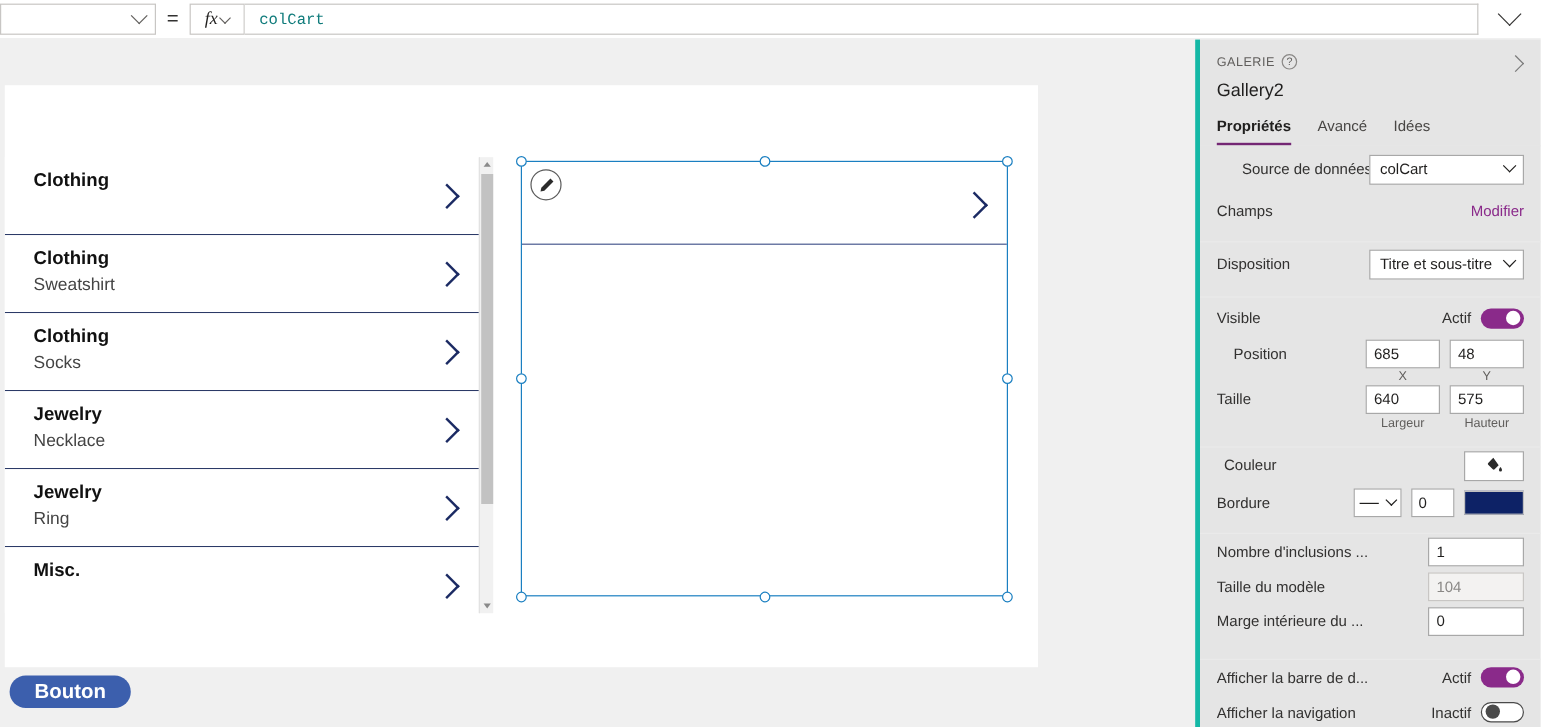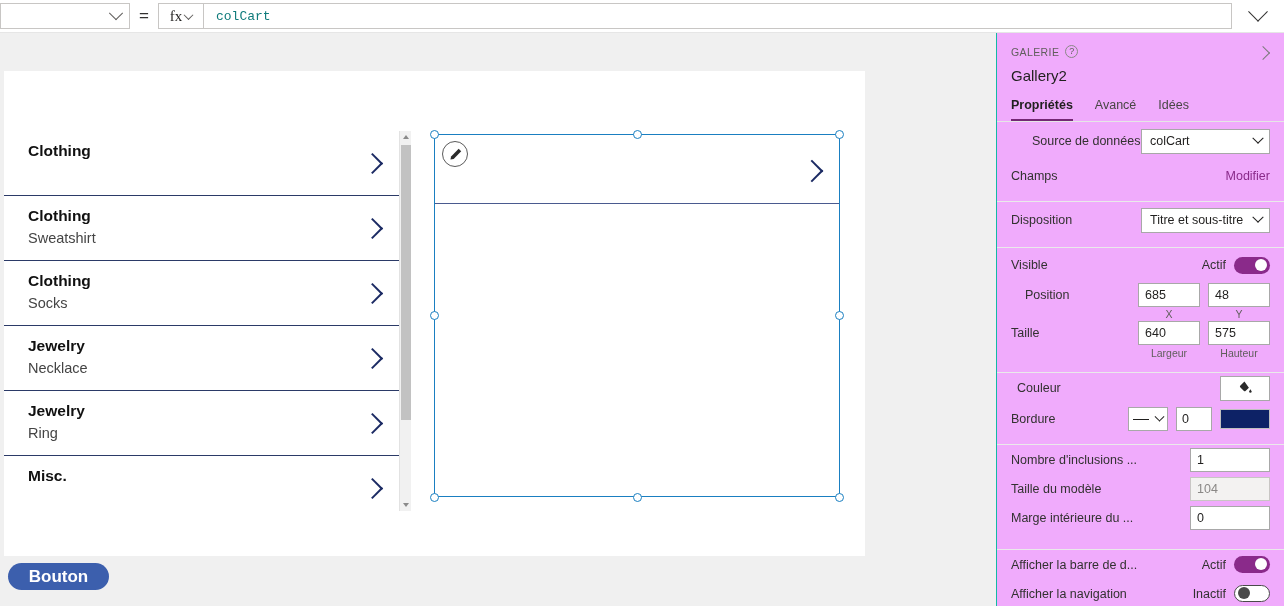--- a/index.html
+++ b/index.html
@@ -61,20 +61,21 @@
     border: 1px solid #c8c6c4;
     background: #ffffff;
     display: flex;
     align-items: center;
     justify-content: center;
     gap: 3px;
     cursor: pointer;
   }
   .fx-label {
     font-family: "Liberation Serif", serif;
+    font-style: italic;
     font-size: 15px;
     color: #201f1e;
   }
   .fx-chev {
     width: 7px; height: 7px;
     border-right: 1.2px solid #605e5c;
     border-bottom: 1.2px solid #605e5c;
     transform: rotate(45deg) translate(-1px,-1px);
   }
   .formula-input {
@@ -250,22 +251,22 @@
     background: #ffffff;
     border: 1.6px solid #1a7fc1;
     cursor: pointer;
   }
 
   
   .props-panel {
     position: absolute;
     left: 996px; top: 33px;
     width: 288px; height: 573px;
-    background: #f0abfc;
-    border-left: 1px solid #14b8a6;
+    background: #e5e5e5;
+    border-left: 4px solid #14b8a6;
     overflow: hidden;
   }
   .pp-head {
     position: relative;
     padding: 12px 14px 0 14px;
   }
   .pp-kicker {
     font-size: 10.5px;
     letter-spacing: 0.4px;
     color: #605e5c;

